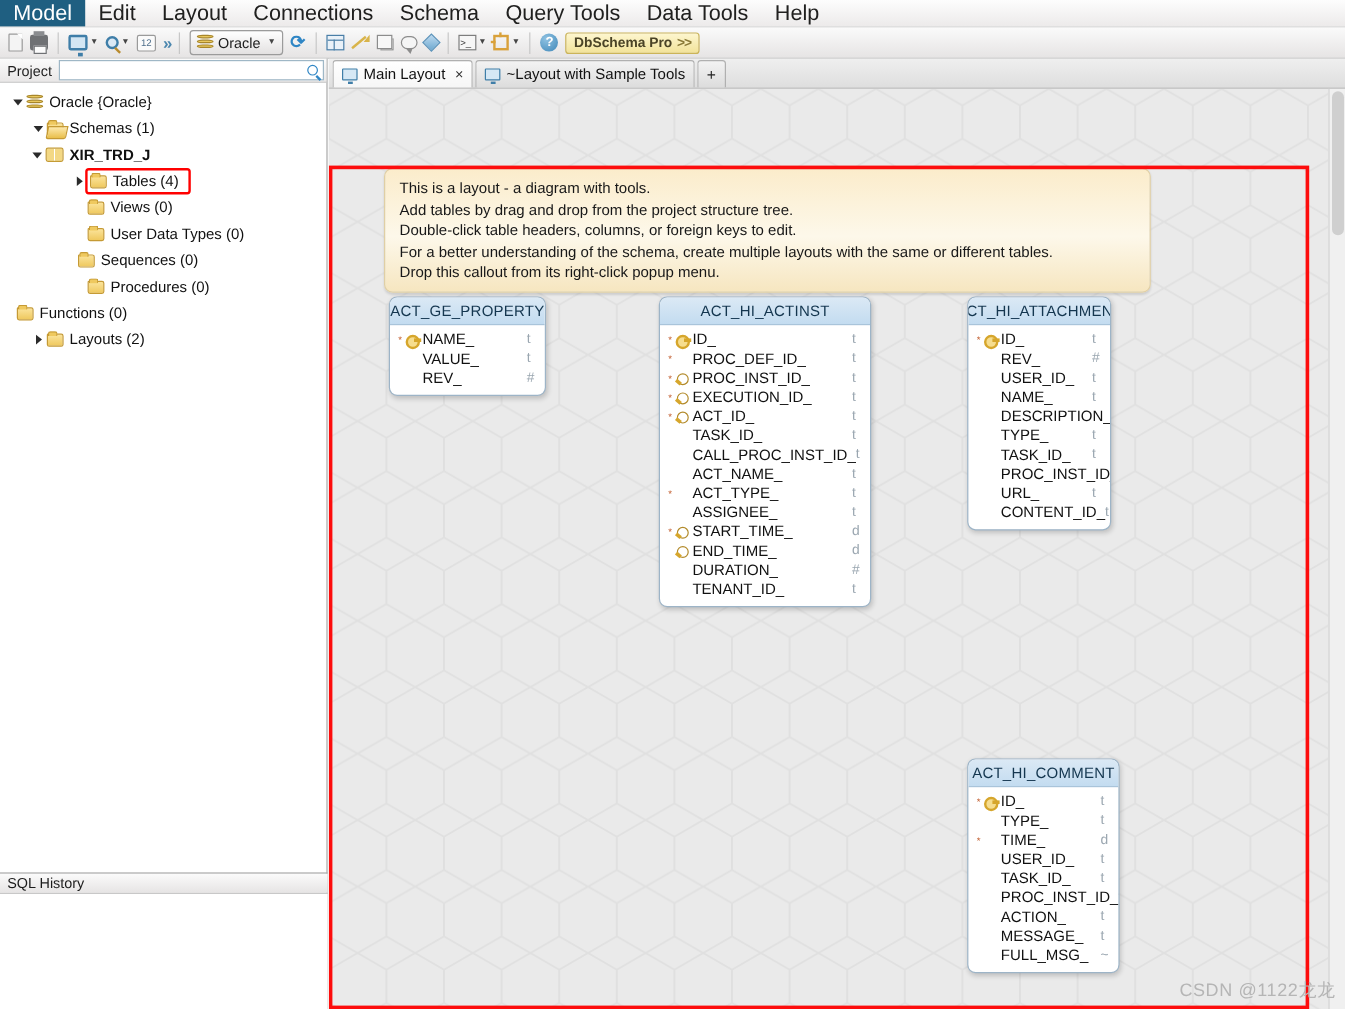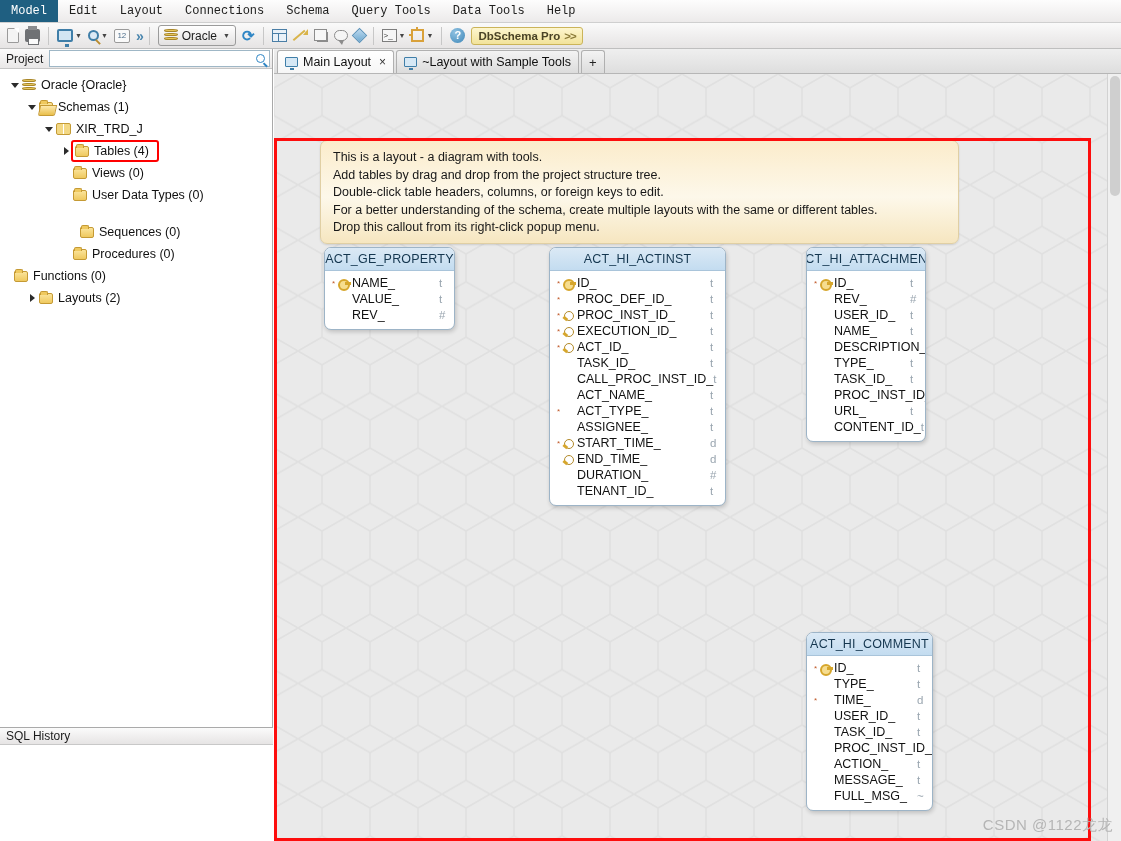--- a/index.html
+++ b/index.html
@@ -16,23 +16,22 @@
 
   
   .menubar {
     position: absolute; left: 0; top: 0; width: 1121px; height: 23px;
     background: linear-gradient(#fdfdfd, #eceaea);
     border-bottom: 1px solid #cfcfcf;
     display: flex; align-items: stretch;
   }
   .menu-item {
     display: flex; align-items: center; padding: 0 11px;
-    font-size: 12px; color: #20201f; white-space: nowrap;
+    font-size: 18px; color: #20201f; white-space: nowrap;
     cursor: default;
-    font-family: Liberation Mono, monospace;
   }
   .menu-item.active {
     background: #1f5f81; color: #ffffff;
   }
 
   
   .toolbar {
     position: absolute; left: 0; top: 23px; width: 1121px; height: 26px;
     background: linear-gradient(#fafafa, #e6e4e4);
     border-bottom: 1px solid #bfbfbf;
@@ -346,21 +345,21 @@
         </div>
         <div class="tree-row" style="padding-left: 25px;">
           <span class="tw">
             <span class="tri-down"></span>
           </span>
           <span style="display: flex; align-items: center;">
             <span class="folder open"></span>
             <span class="tree-label">Schemas (1)</span>
           </span>
         </div>
-        <div class="tree-row" style="padding-left: 42px;">
+        <div class="tree-row" style="padding-left: 24px; font-weight: bold;">
           <span class="tw">
             <span class="tri-down"></span>
           </span>
           <span style="display: flex; align-items: center;">
             <span class="bookicon"></span>
             <span class="tree-label">XIR_TRD_J</span>
           </span>
         </div>
         <div class="tree-row" style="padding-left: 59px;">
           <span class="tw">
@@ -378,21 +377,21 @@
             <span class="tree-label">Views (0)</span>
           </span>
         </div>
         <div class="tree-row" style="padding-left: 59px;">
           <span class="tw"></span>
           <span style="display: flex; align-items: center;">
             <span class="folder"></span>
             <span class="tree-label">User Data Types (0)</span>
           </span>
         </div>
-        <div class="tree-row" style="padding-left: 66px; margin-top: 15px;">
+        <div class="tree-row" style="padding-left: 51px;">
           <span class="tw"></span>
           <span style="display: flex; align-items: center;">
             <span class="folder"></span>
             <span class="tree-label">Sequences (0)</span>
           </span>
         </div>
         <div class="tree-row" style="padding-left: 59px;">
           <span class="tw"></span>
           <span style="display: flex; align-items: center;">
             <span class="folder"></span>

